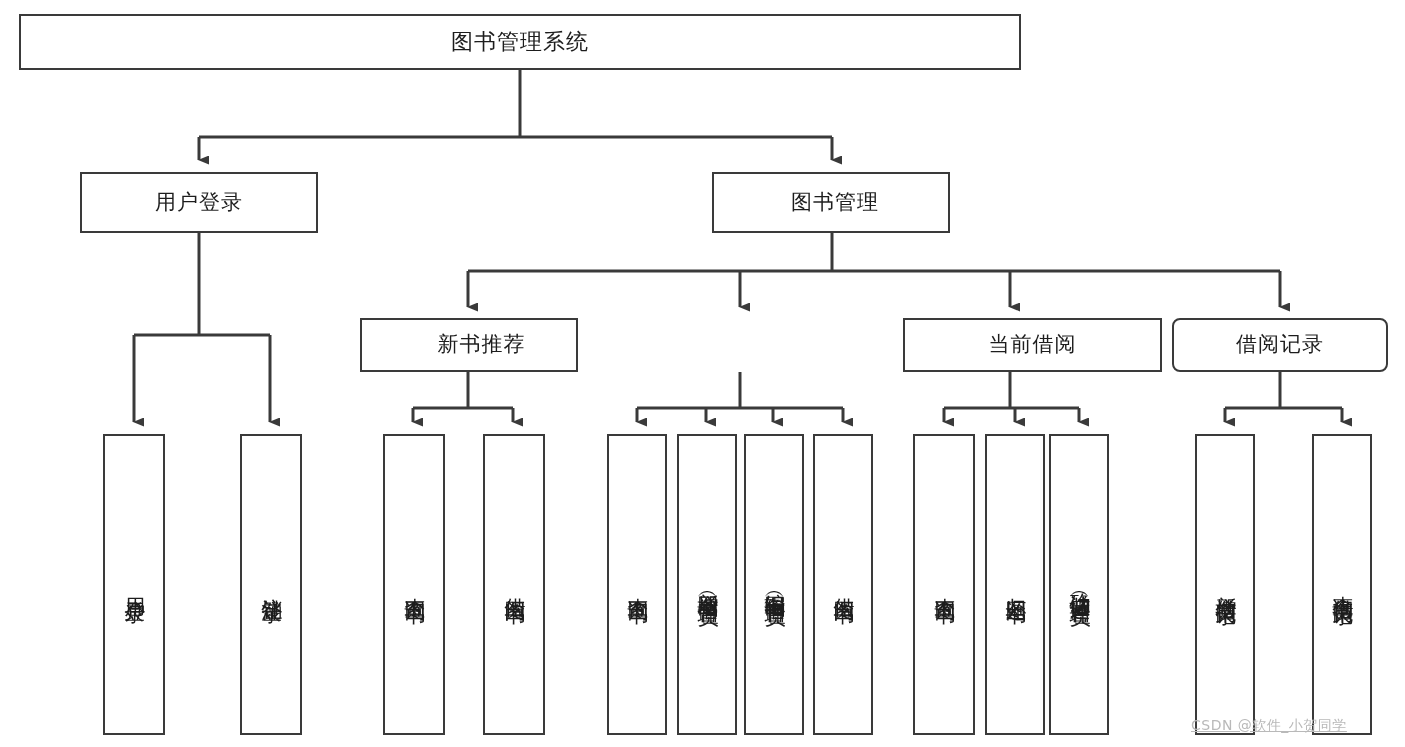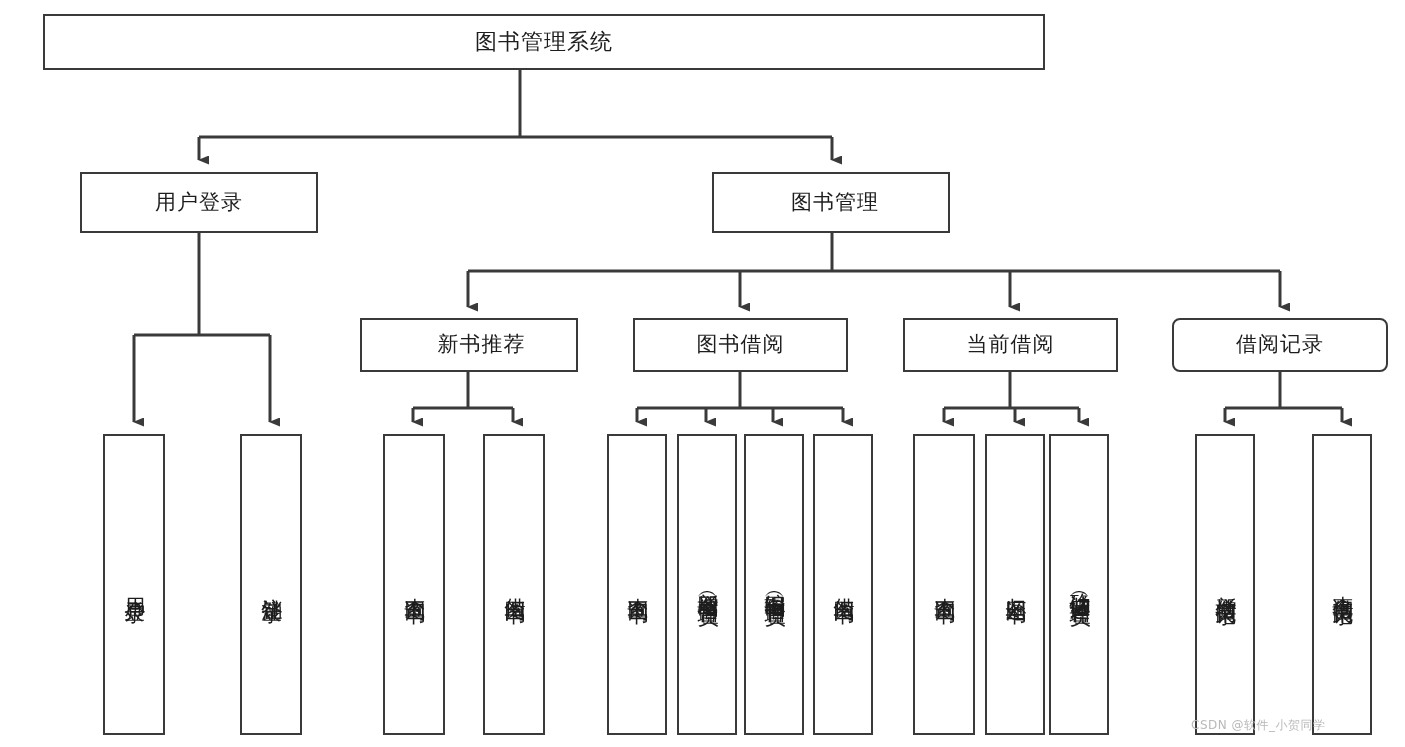--- a/index.html
+++ b/index.html
@@ -49,23 +49,24 @@
     text-orientation: upright;
     font-size: 21px;
     line-height: 1.42;
     letter-spacing: 2px;
     white-space: nowrap;
     text-align: center;
   }
   .watermark {
     position: absolute;
     color: #b9b9b9;
-    font-size: 12px;
+    font-size: 14px;
     letter-spacing: 0.5px;
     white-space: nowrap;
+    text-decoration: underline;
   }
 </style>
 </head>
 <body>
 
 <div id="canvas">
 
   <svg id="wires" viewBox="0 0 1405 747">
     <defs>
       <marker id="arw" markerWidth="10" markerHeight="11" refX="4.5" refY="10" orient="auto" markerUnits="userSpaceOnUse">
@@ -109,28 +110,27 @@
       <path d="M1015,408 L1015,422" marker-end="url(#arw)"></path>
       <path d="M1079,408 L1079,422" marker-end="url(#arw)"></path>
 
       <path d="M1280,372 L1280,408"></path>
       <path d="M1225,408 L1342,408"></path>
       <path d="M1225,408 L1225,422" marker-end="url(#arw)"></path>
       <path d="M1342,408 L1342,422" marker-end="url(#arw)"></path>
     </g>
   </svg>
 
-  <div class="node node-h node-root" style="left:19px; top:14px; width:1002px; height:56px;margin-left:24px;">图书管理系统</div>
+  <div class="node node-h node-root" style="left:19px; top:14px; width:1002px; height:56px;">图书管理系统</div>
 
   <div class="node node-h" style="left:80px; top:172px; width:238px; height:61px;">用户登录</div>
   <div class="node node-h" style="left:712px; top:172px; width:238px; height:61px;padding-left:8px;">图书管理</div>
 
   <div class="node node-h" style="left:360px; top:318px; width:218px; height:54px;padding-left:25px;">新书推荐</div>
-  <div class="node node-h" style="left:633px; top:318px; width:215px; height:54px;">图书借阅</div>
-  <div class="node node-h" style="left:903px; top:318px; width:215px; height:54px;">当前借阅</div>
+  <div class="node node-h" style="left:903px; top:318px; width:259px; height:54px;">当前借阅</div>
   <div class="node node-h" style="left:1172px; top:318px; width:216px; height:54px;border-radius:8px;">借阅记录</div>
 
   <div class="node node-v" style="left:103px; top:434px; width:62px; height:301px;">用户登录</div>
   <div class="node node-v" style="left:240px; top:434px; width:62px; height:301px;">注销登录</div>
 
   <div class="node node-v" style="left:383px; top:434px; width:62px; height:301px;">查询图书</div>
   <div class="node node-v" style="left:483px; top:434px; width:62px; height:301px;">借阅图书</div>
 
   <div class="node node-v" style="left:607px; top:434px; width:60px; height:301px;">查询图书</div>
   <div class="node node-v" style="left:677px; top:434px; width:60px; height:301px;">新增图书（管理员）</div>

